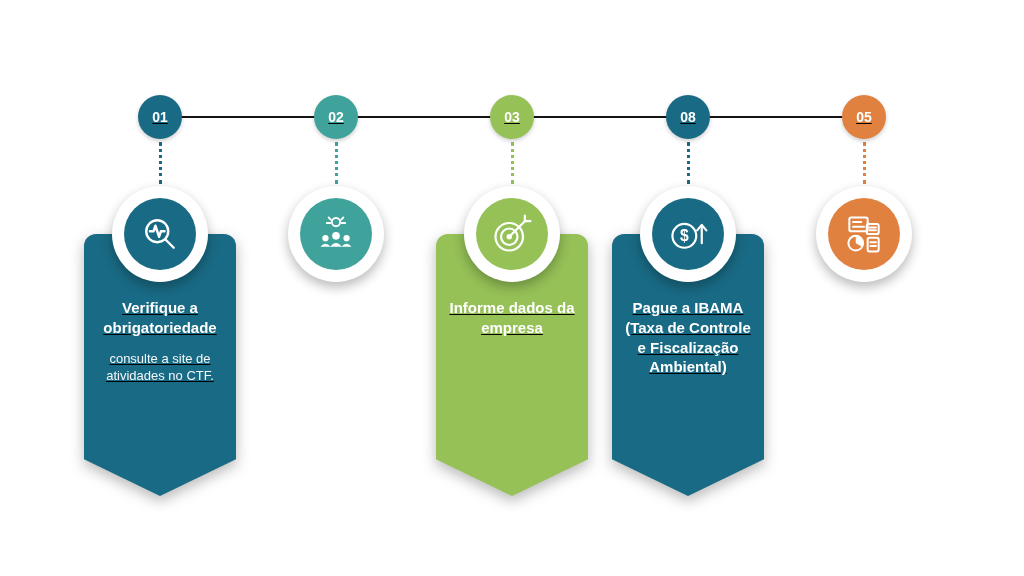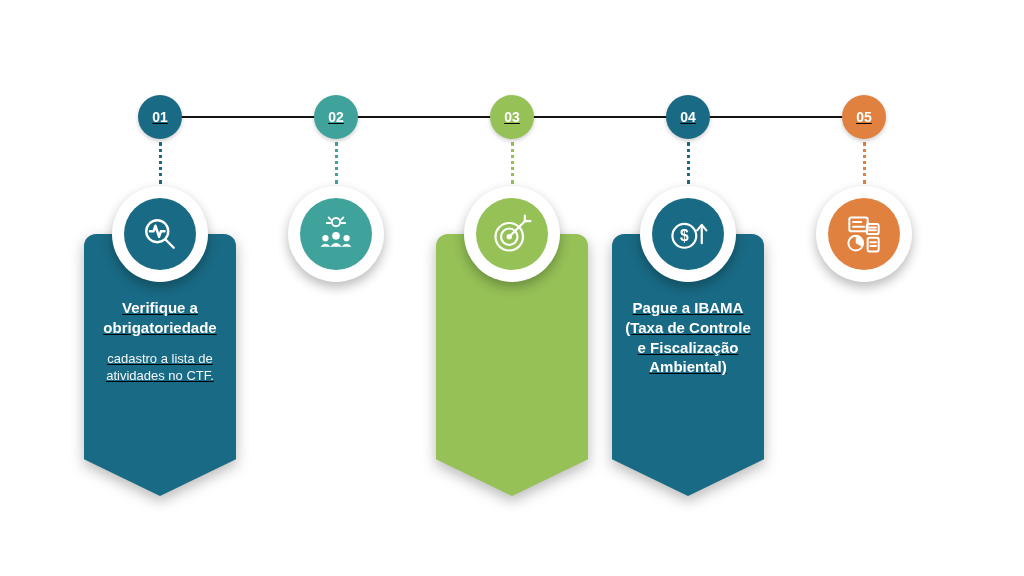--- a/index.html
+++ b/index.html
@@ -34,21 +34,21 @@
           <svg width="44" height="44" viewBox="0 0 48 48" fill="none" stroke="#ffffff" stroke-width="2.6" stroke-linecap="round" stroke-linejoin="round">
             <circle cx="21" cy="21" r="12"></circle>
             <line x1="30" y1="30" x2="39" y2="39"></line>
             <polyline points="13 21 17 21 19 15 23 27 25 21 29 21"></polyline>
           </svg>
         </div>
       </div>
       <div class="banner-wrap">
         <div class="banner">
           <div class="title">Verifique a obrigatoriedade</div>
-          <div class="subtitle">cadastro a lista de atividades no CTF.</div>
+          <div class="subtitle">consulte a site de atividades no CTF.</div>
         </div>
       </div>
     </div>
 
     <div class="step" style="--c: #3fa39b;">
       <div class="num">02</div>
       <div class="dots"></div>
       <div class="icon-wrap">
         <div class="icon-inner">
           <svg width="44" height="44" viewBox="0 0 48 48">
@@ -81,26 +81,27 @@
             <circle cx="21" cy="27" r="15"></circle>
             <circle cx="21" cy="27" r="9"></circle>
             <circle cx="21" cy="27" r="3" fill="#ffffff" stroke="none"></circle>
             <line x1="21" y1="27" x2="38" y2="10"></line>
             <polyline points="38 4 38 10 44 10"></polyline>
           </svg>
         </div>
       </div>
       <div class="banner-wrap">
         <div class="banner">
+          <div class="title">Informe dados da empresa</div>
         </div>
       </div>
     </div>
 
     <div class="step" style="--c: #196a84;">
-      <div class="num">04</div>
+      <div class="num">08</div>
       <div class="dots"></div>
       <div class="icon-wrap">
         <div class="icon-inner">
           <svg width="44" height="44" viewBox="0 0 48 48" fill="none" stroke="#ffffff" stroke-width="2.4" stroke-linecap="round" stroke-linejoin="round">
             <circle cx="20" cy="26" r="13"></circle>
             <text x="20" y="32" text-anchor="middle" font-size="17" font-weight="bold" fill="#ffffff" stroke="none" font-family="'Liberation Sans',sans-serif">$</text>
             <line x1="39" y1="34" x2="39" y2="15"></line>
             <polyline points="34 20 39 14 44 20"></polyline>
           </svg>
         </div>

